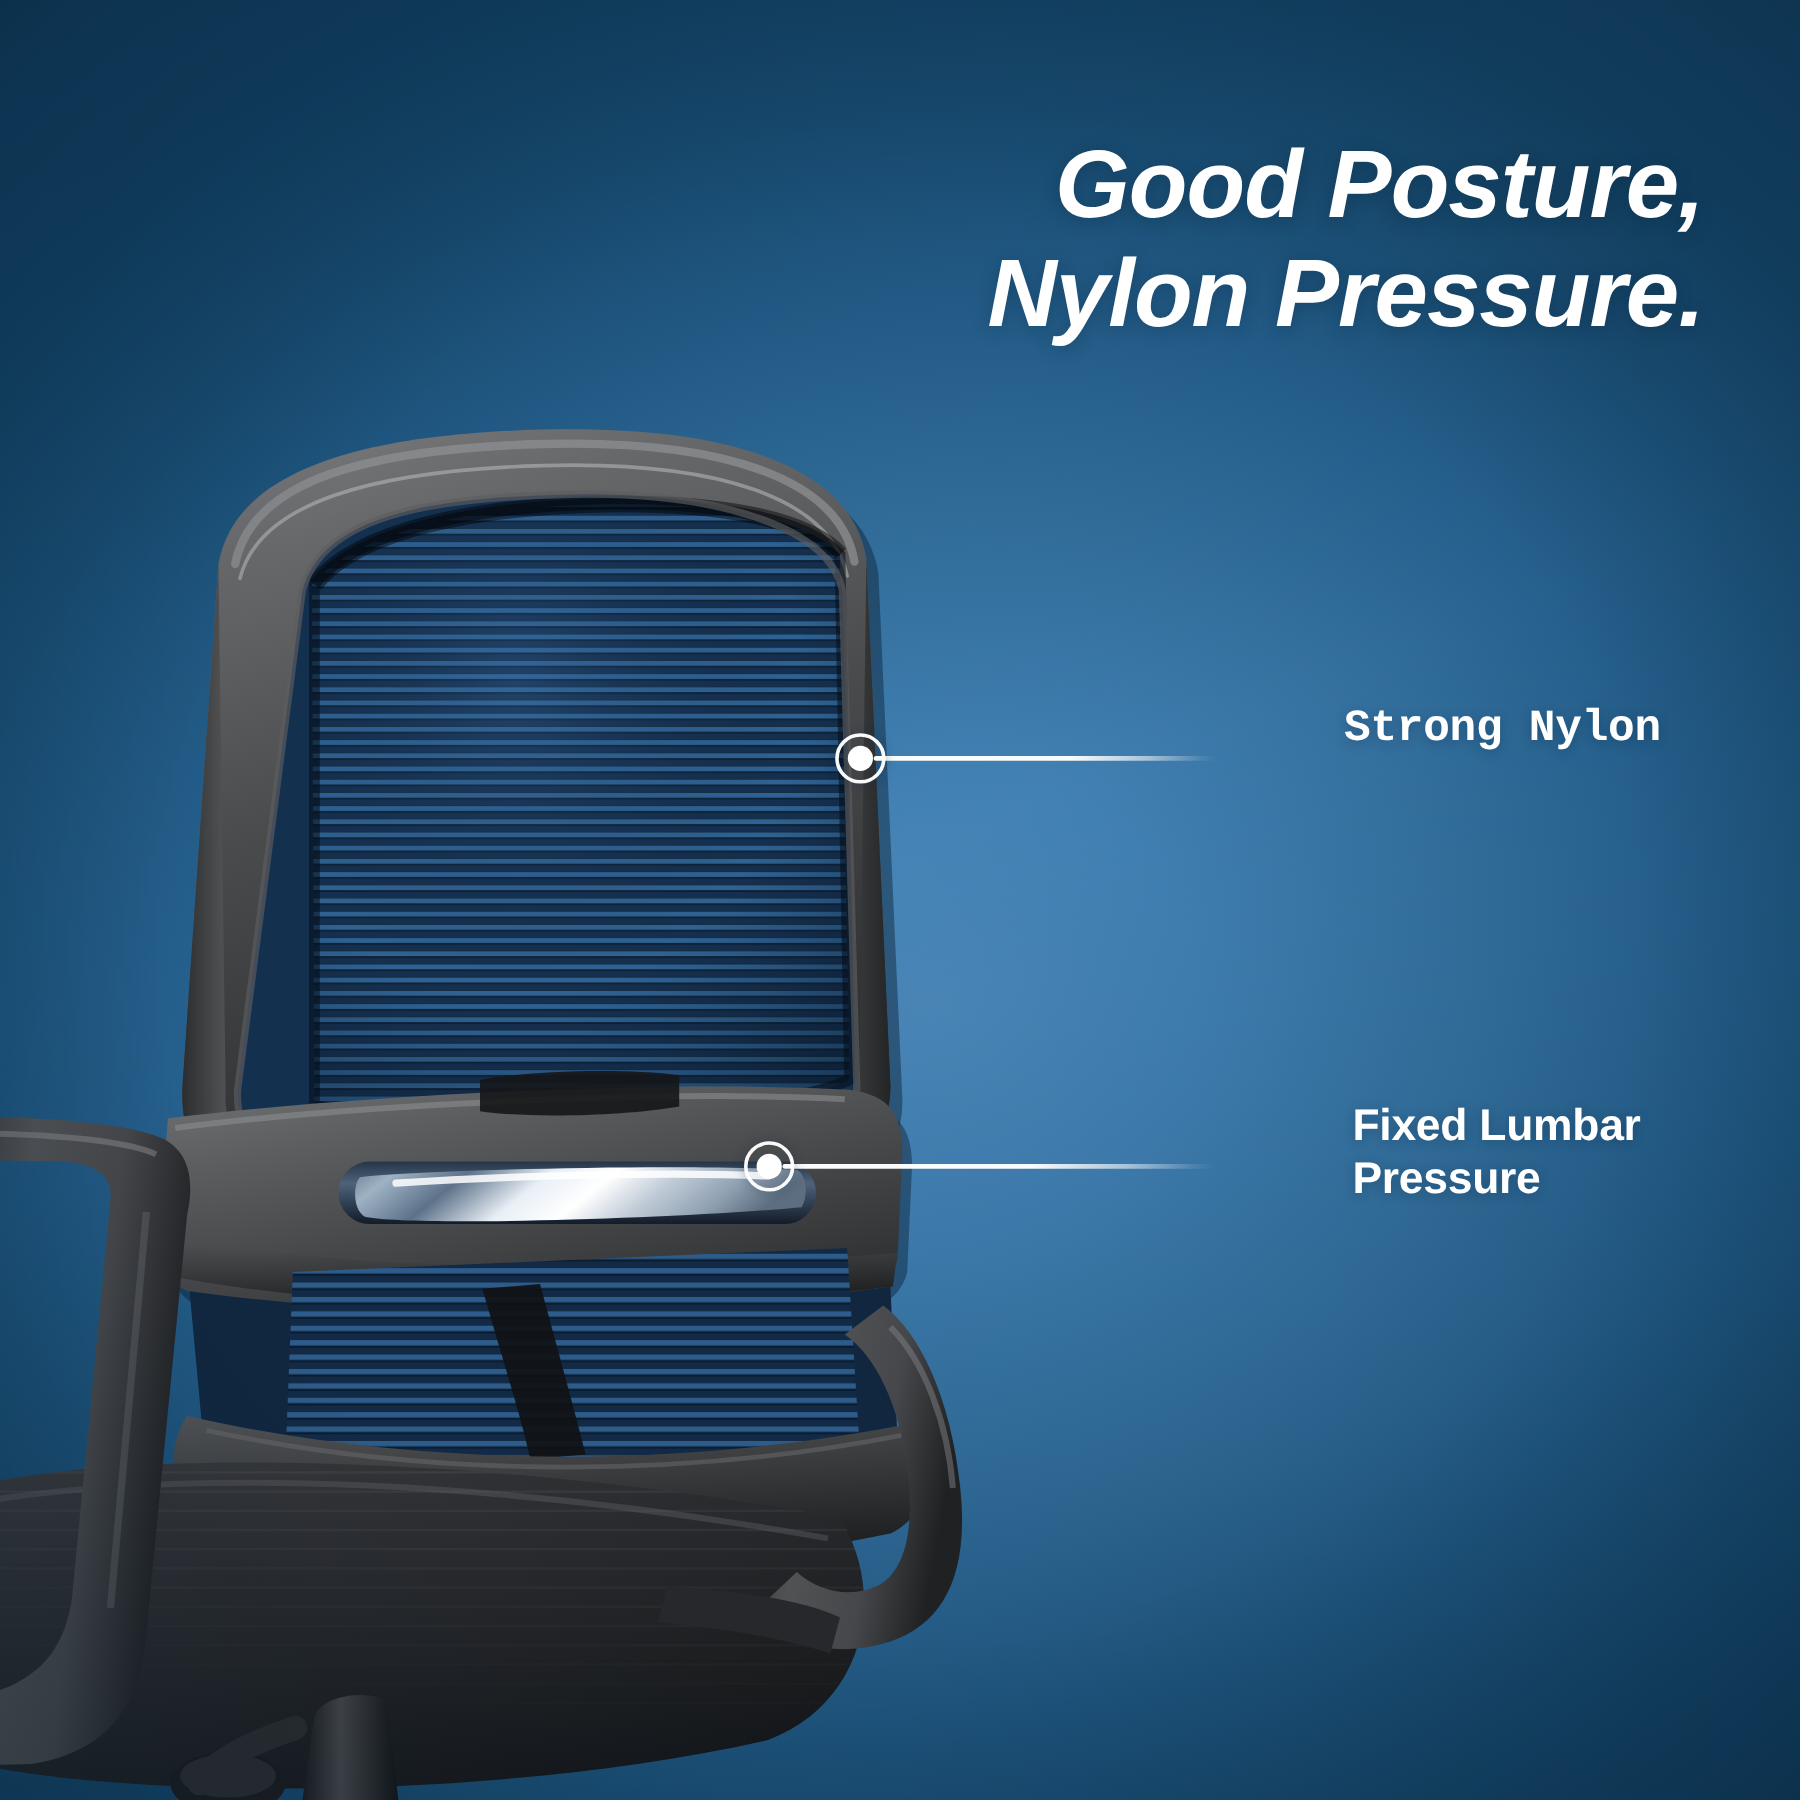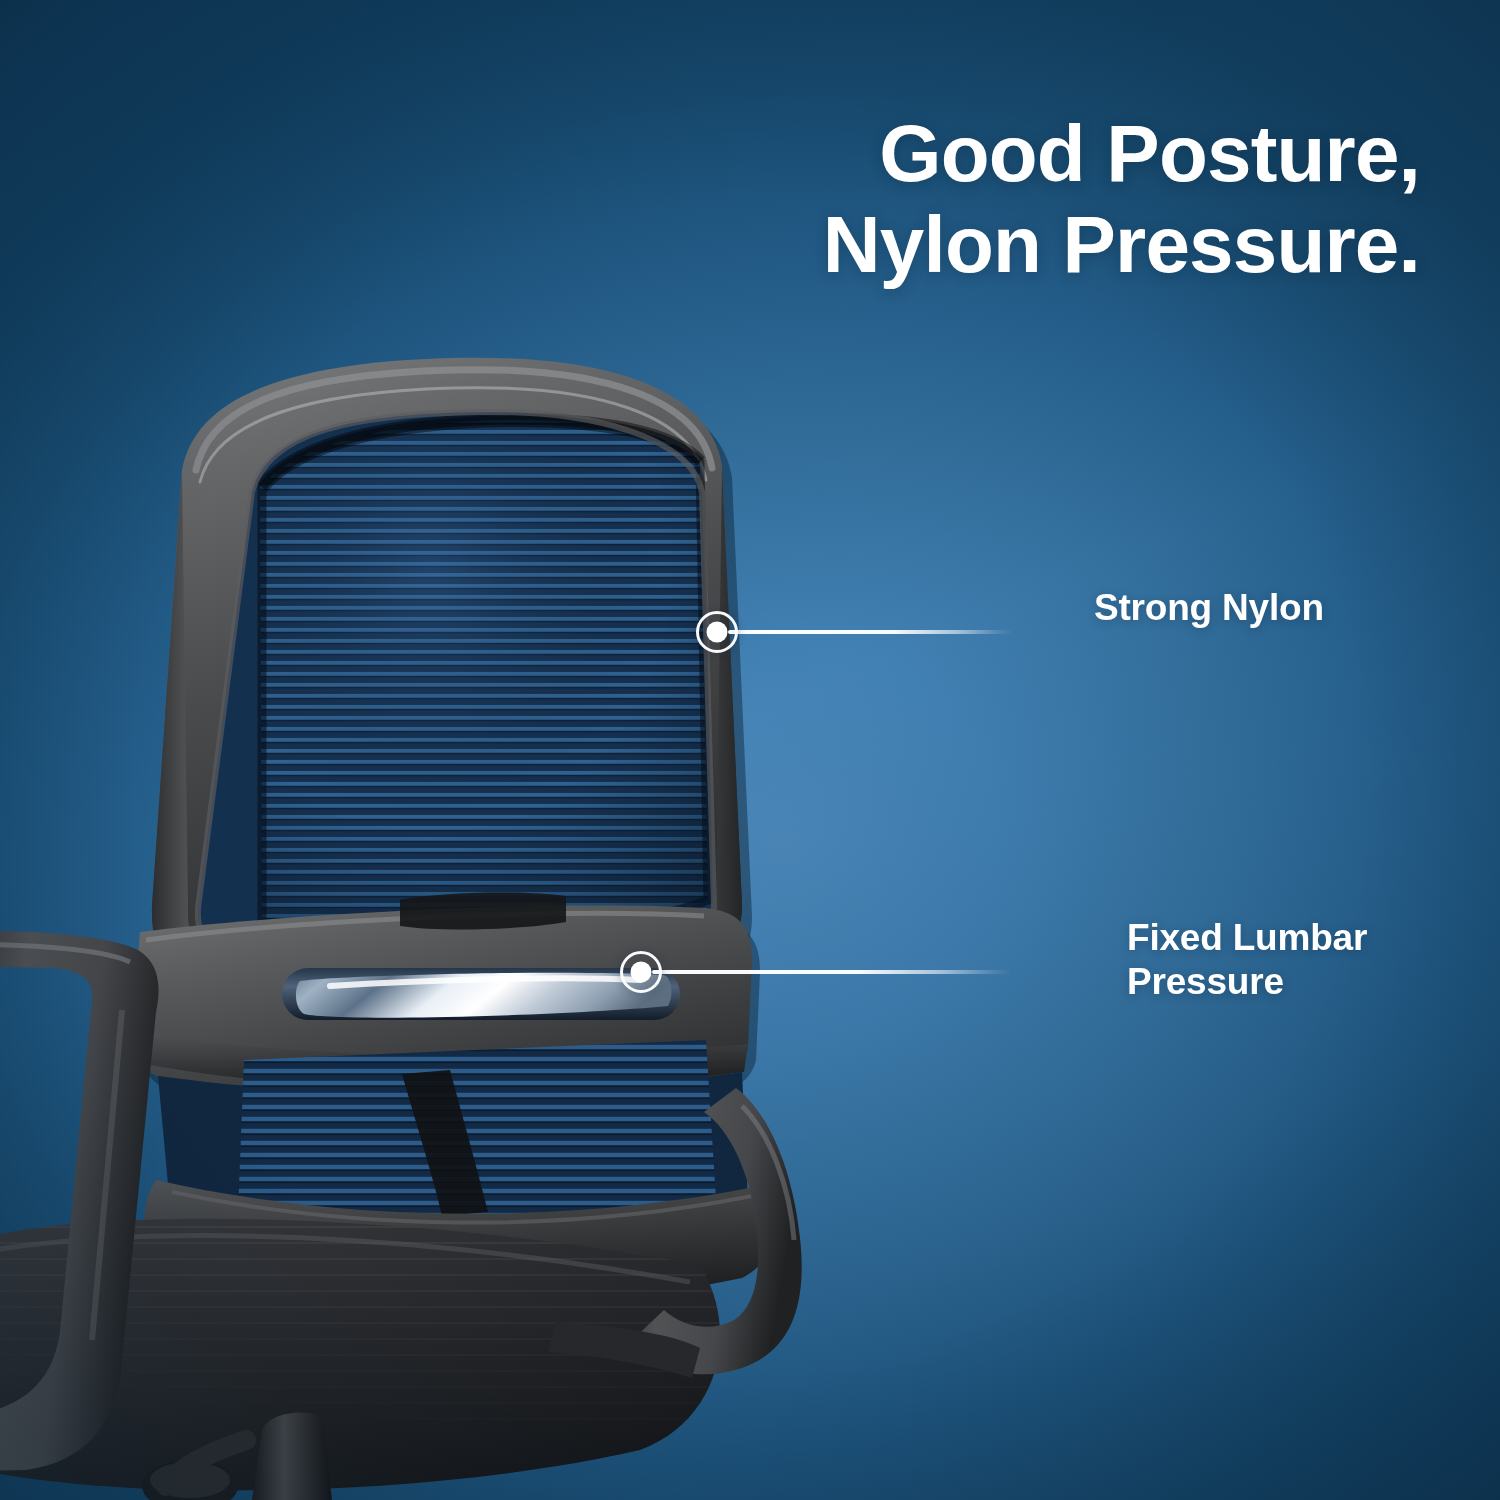--- a/index.html
+++ b/index.html
@@ -53,36 +53,37 @@
     right: 80px;
     top: 108px;
     text-align: right;
     color: #ffffff;
     font-size: 80px;
     font-weight: 700;
     line-height: 1.14;
     letter-spacing: -0.8px;
     text-shadow: 0 2px 14px rgba(6,32,54,0.30);
     white-space: nowrap;
+    font-style: italic;
   }
   .headline .hl-line { display: block; }
 
   
   .callout-label {
     position: absolute;
     color: #ffffff;
     font-size: 37px;
     font-weight: 700;
     line-height: 1.20;
     letter-spacing: -0.2px;
     text-shadow: 0 2px 10px rgba(6,32,54,0.28);
     white-space: nowrap;
   }
   .callout-label .cl-line { display: block; }
-  #label-0 { left: 1094px; top: 586px; }
+  #label-0 { left: 1120px; top: 586px; font-family: Liberation Mono, monospace; }
   #label-1 { left: 1094px; top: 916px; margin-left: 33px; }
 
   
   .callout-line {
     position: absolute;
     height: 4px;
     border-radius: 2px;
     background: linear-gradient(to right,
         rgba(255,255,255,0.98) 0%,
         rgba(255,255,255,0.97) 58%,

